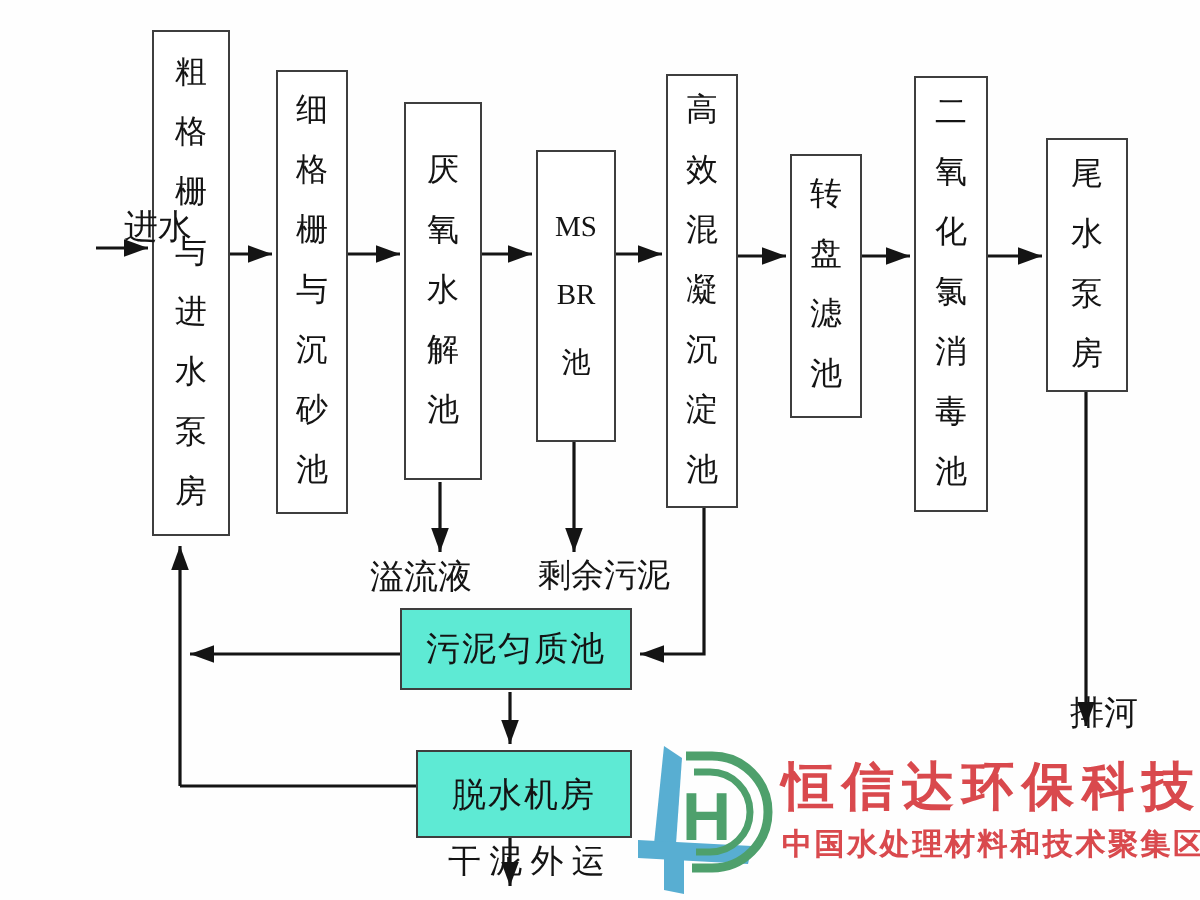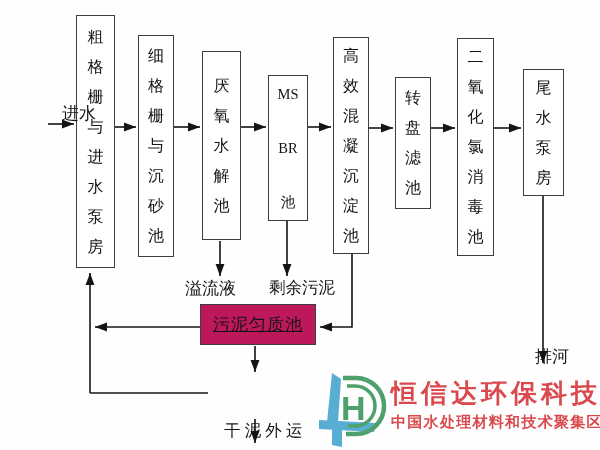--- a/index.html
+++ b/index.html
@@ -9,24 +9,24 @@
     overflow:hidden;
   }
   .arrows{position:absolute;left:0;top:0;}
   .pbox{
     position:absolute;box-sizing:border-box;border:1.5px solid #3e3e3e;background:#fff;
     display:flex;align-items:center;justify-content:center;
   }
   .pbox .btxt{
     white-space:pre-line;text-align:center;font-size:16px;line-height:30px;letter-spacing:0;
   }
-  .pbox.msbr .btxt{font-size:14.5px;line-height:54px;}
+  .pbox.msbr .btxt{font-size:14.5px;line-height:34px;}
   .hbox{
-    position:absolute;box-sizing:border-box;border:1.5px solid #3e3e3e;background:#be185d;
-    display:flex;align-items:center;justify-content:center;text-decoration:underline;
+    position:absolute;box-sizing:border-box;border:1.5px solid #3e3e3e;background:#5eead4;
+    display:flex;align-items:center;justify-content:center;
   }
   .hbox .btxt{font-size:17px;letter-spacing:1px;text-align:center;}
   .lbl{position:absolute;font-size:17px;white-space:nowrap;margin-left:48px;}
   .lbl.small{font-size:16.5px;}
   .logo{position:absolute;left:316px;top:372px;display:flex;align-items:flex-start;}
   .logo-text{margin-left:3px;}
   .logo-name{
     color:#d9494d;font-size:26px;font-weight:bold;letter-spacing:4px;
     line-height:30px;margin-top:6px;white-space:nowrap;
     font-family:"Liberation Sans","DejaVu Sans",sans-serif;
@@ -127,20 +127,23 @@
   <div class="pbox" style="left:523px;top:69px;width:41px;height:127px">
     <span class="btxt">尾
 水
 泵
 房</span>
   </div>
 
   <div class="hbox" style="left:200px;top:304px;width:116px;height:41px">
     <span class="btxt">污泥匀质池</span>
   </div>
+  <div class="hbox" style="left:208px;top:375px;width:108px;height:44px">
+    <span class="btxt">脱水机房</span>
+  </div>
 
   <span class="lbl" style="left:14px;top:102px">进水</span>
   <span class="lbl" style="left:137px;top:277px">溢流液</span>
   <span class="lbl small" style="left:221px;top:277px">剩余污泥</span>
   <span class="lbl small" style="left:176px;top:420px">干 泥 外 运</span>
   <span class="lbl" style="left:487px;top:345px">排河</span>
 
   <div class="logo">
     <svg width="72" height="77" viewBox="0 0 72 77">
       <g fill="#58aed2">

